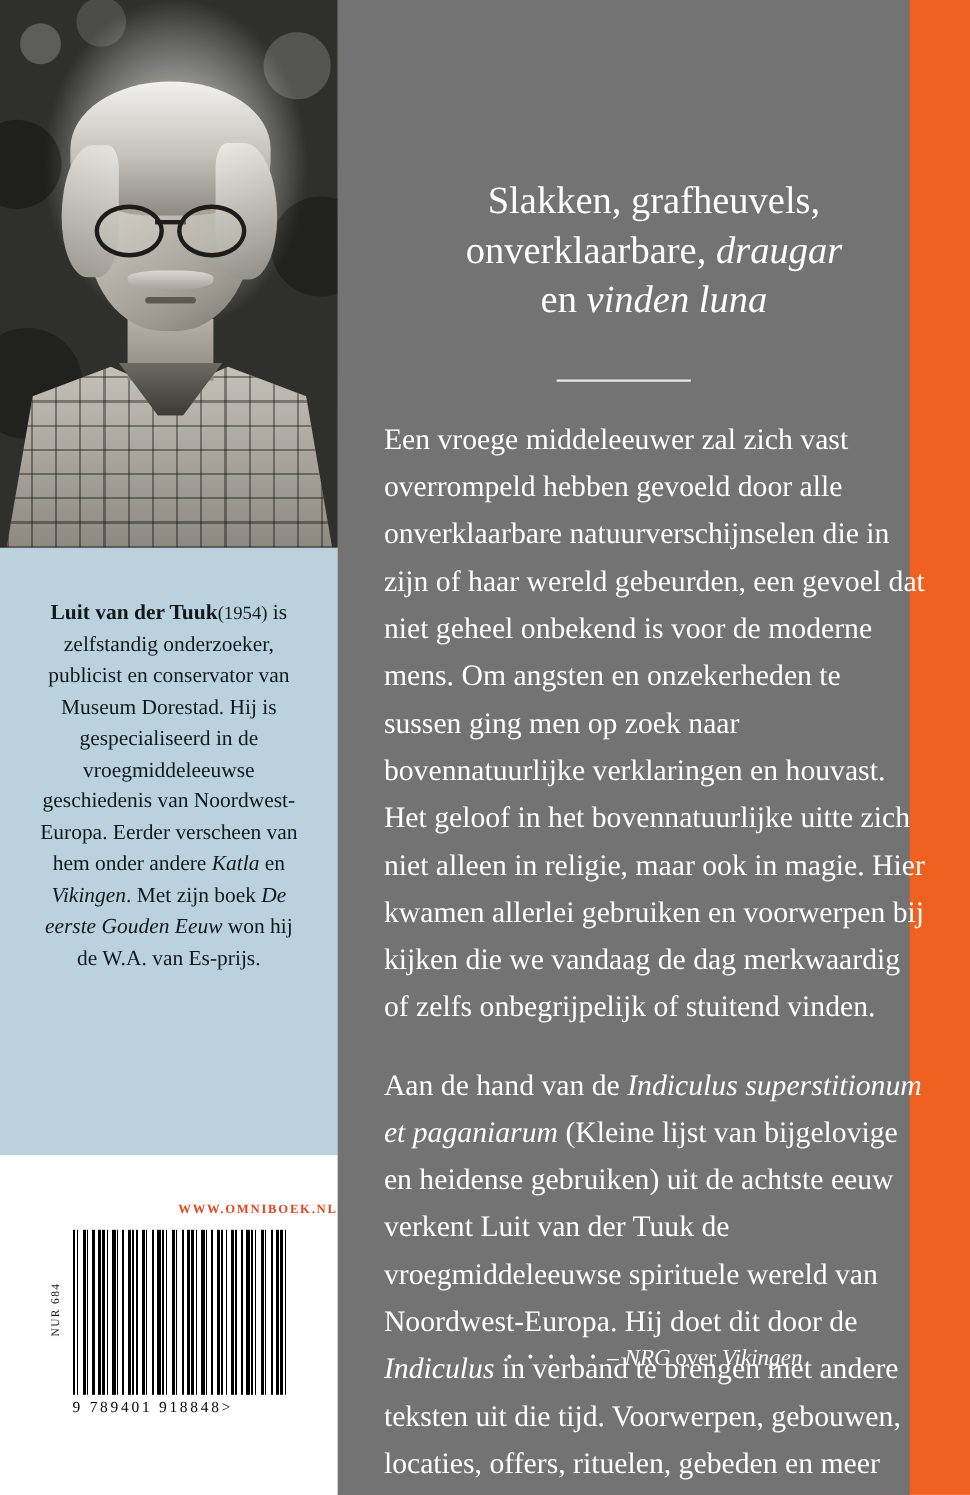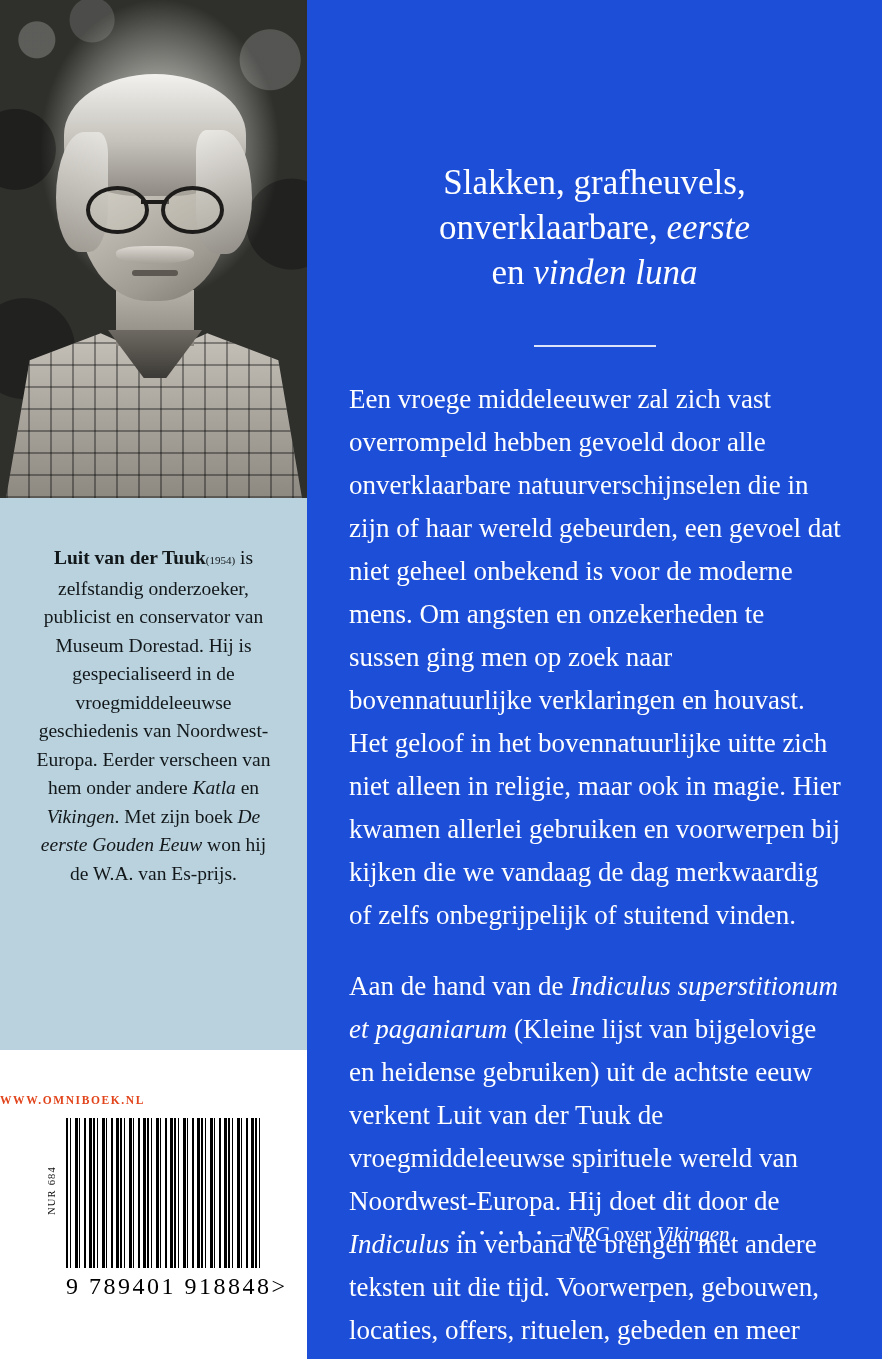--- a/index.html
+++ b/index.html
@@ -181,36 +181,36 @@
   }
   .author-bio p {
     margin: 0;
     font-size: 19.5px;
     line-height: 28.5px;
     color: #12171a;
     font-family: "Liberation Serif", serif;
   }
   .author-bio b { font-weight: bold; margin-top: 13px; }
   .author-bio i { }
-  .author-bio .yr { font-size: 11px; }
+  .author-bio .yr { font-size: 17px; }
 
   .footer-left {
     position: absolute;
     left: 0;
     top: 1050px;
     width: 307px;
     height: 309px;
     background: #ffffff;
   }
   .site-url {
     position: absolute;
     left: 0;
     top: 44px;
     width: 307px;
-    text-align: left;
+    text-align: right;
     font-size: 11.5px;
     letter-spacing: 1.6px;
     color: #e2451c;
     font-family: "Liberation Serif", serif;
     font-weight: bold;
   }
   .nur {
     position: absolute;
     left: 46px;
     top: 116px;
@@ -230,35 +230,35 @@
   .barcode {
     height: 150px;
     width: 196px;
     background-image: repeating-linear-gradient(90deg,
       #000 0 2px, #fff 2px 4px, #000 4px 5px, #fff 5px 9px,
       #000 9px 12px, #fff 12px 13px, #000 13px 14px, #fff 14px 18px,
       #000 18px 20px, #fff 20px 23px, #000 23px 26px, #fff 26px 27px);
   }
   .isbn-digits {
     margin-top: 5px;
-    font-size: 24px;
+    font-size: 14px;
     letter-spacing: 2.5px;
     color: #000;
     font-family: "Liberation Serif", serif;
     white-space: nowrap;
   }
 
   
   .right-col {
     position: absolute;
     left: 307px;
     top: 0;
-    width: 575px;
+    width: 520px;
     height: 1359px;
-    background: #1d4ed8;
+    background: #737373;
     box-sizing: border-box;
     padding: 0 40px;
   }
   .subtitle {
     position: absolute;
     left: 40px;
     top: 160px;
     width: 495px;
     text-align: center;
     color: #ffffff;
@@ -337,21 +337,21 @@
       <div class="barcode-wrap">
         <div class="barcode"></div>
         <div class="isbn-digits"><span>9  789401  918848</span><span>&gt;</span></div>
       </div>
     </div>
   </div>
 
   <div class="right-col">
     <div class="subtitle">
       <span>Slakken, grafheuvels,</span><br>
-      <span>onverklaarbare, </span><i>eerste</i><br>
+      <span>onverklaarbare, </span><i>draugar</i><br>
       <span>en </span><i>vinden luna</i>
     </div>
 
     <div class="rule"></div>
 
     <div class="blurb">
       <p>Een vroege middeleeuwer zal zich vast overrompeld hebben gevoeld door alle onverklaarbare natuurverschijnselen die in zijn of haar wereld gebeurden, een gevoel dat niet geheel onbekend is voor de moderne mens. Om angsten en onzekerheden te sussen ging men op zoek naar bovennatuurlijke verklaringen en houvast. Het geloof in het bovennatuurlijke uitte zich niet alleen in religie, maar ook in magie. Hier kwamen allerlei gebruiken en voorwerpen bij kijken die we vandaag de dag merkwaardig of zelfs onbegrijpelijk of stuitend vinden.</p>
       <p><span>Aan de hand van de </span><i>Indiculus superstitionum et paganiarum</i><span> (Kleine lijst van bijgelovige en heidense gebruiken) uit de achtste eeuw verkent Luit van der Tuuk de vroegmiddeleeuwse spirituele wereld van Noordwest-Europa. Hij doet dit door de </span><i>Indiculus</i><span> in verband te brengen met andere teksten uit die tijd. Voorwerpen, gebouwen, locaties, offers, rituelen, gebeden en meer komen aan bod.</span></p>
     </div>
 

